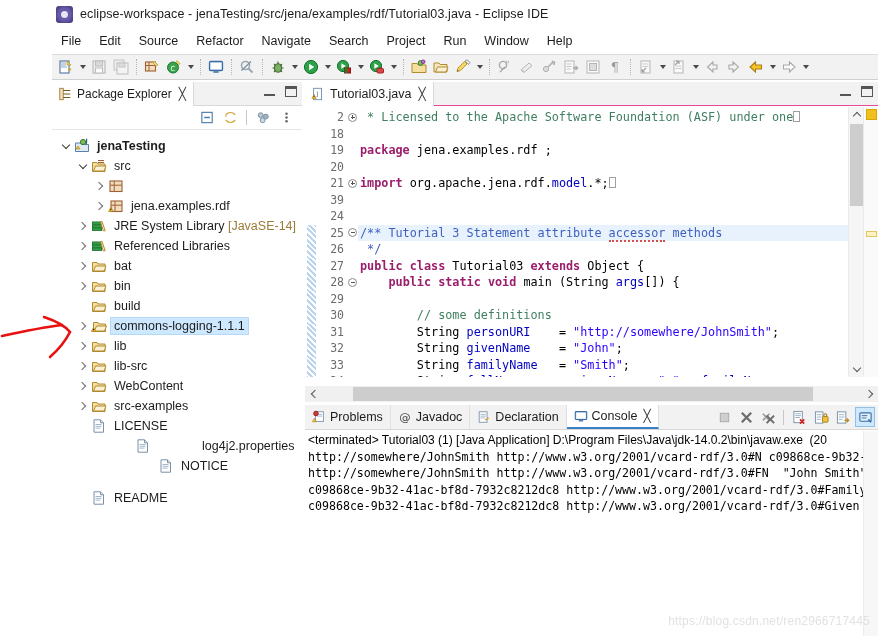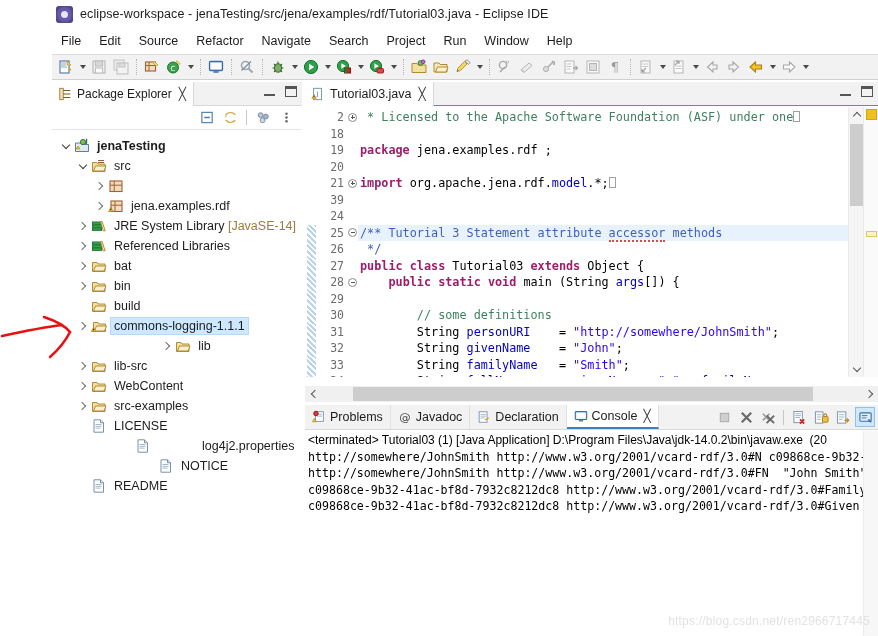--- a/index.html
+++ b/index.html
@@ -671,21 +671,21 @@
         <div class="trow selected" style="padding-left: 23px;">
           <span class="twist collapsed"></span>
           <span class="ticon"><svg width="16" height="16" viewBox="0 0 16 16">
               <path d="M2.5 4.5h4.5l1 1.5H14.5v7.5H2.5z" fill="#f4dea0" stroke="#b08b30"></path>
               <path d="M3.5 13l2-5H15.5l-2 5z" fill="#fbf0d2" stroke="#b08b30"></path>
               <path d="M0.3 13.5l2.2-4 2.2 4z" fill="#f6c324" stroke="#a8801a" stroke-width=".7"></path>
               <path d="M2.5 10.9v1.4" stroke="#000" stroke-width=".9"></path>
             </svg></span>
           <span class="tlabel">commons-logging-1.1.1</span>
         </div>
-        <div class="trow" style="padding-left: 23px; justify-content: center;">
+        <div class="trow" style="padding-left: 23px;">
           <span class="twist collapsed"></span>
           <span class="ticon"><svg width="16" height="16" viewBox="0 0 16 16">
               <path d="M1.5 4.5h4.5l1 1.5H14v7.5H1.5z" fill="#f4dea0" stroke="#b08b30"></path>
               <path d="M2.5 13l2-5H15l-2 5z" fill="#fbf0d2" stroke="#b08b30"></path>
             </svg></span>
           <span class="tlabel">lib</span>
         </div>
         <div class="trow" style="padding-left: 23px;">
           <span class="twist collapsed"></span>
           <span class="ticon"><svg width="16" height="16" viewBox="0 0 16 16">
@@ -730,21 +730,21 @@
         </div>
         <div class="trow" style="padding-left: 23px; justify-content: center;">
           <span class="twist "></span>
           <span class="ticon"><svg width="16" height="16" viewBox="0 0 16 16">
               <path d="M3 1.8h6.5l3 3v9.4H3z" fill="#ffffff" stroke="#7a90a8" stroke-width="1"></path>
               <path d="M9.5 1.8v3h3" fill="#dde8f2" stroke="#7a90a8" stroke-width="1"></path>
               <path d="M4.5 6.5h6M4.5 8.3h6M4.5 10.1h5" stroke="#9ab0c4" stroke-width=".9"></path>
             </svg></span>
           <span class="tlabel">NOTICE</span>
         </div>
-        <div class="trow" style="padding-left: 23px;">
+        <div class="trow" style="padding-left: 23px; margin-top: 12px;">
           <span class="twist "></span>
           <span class="ticon"><svg width="16" height="16" viewBox="0 0 16 16">
               <path d="M3 1.8h6.5l3 3v9.4H3z" fill="#ffffff" stroke="#7a90a8" stroke-width="1"></path>
               <path d="M9.5 1.8v3h3" fill="#dde8f2" stroke="#7a90a8" stroke-width="1"></path>
               <path d="M4.5 6.5h6M4.5 8.3h6M4.5 10.1h5" stroke="#9ab0c4" stroke-width=".9"></path>
             </svg></span>
           <span class="tlabel">README</span>
         </div>
       </div>
   </div>

